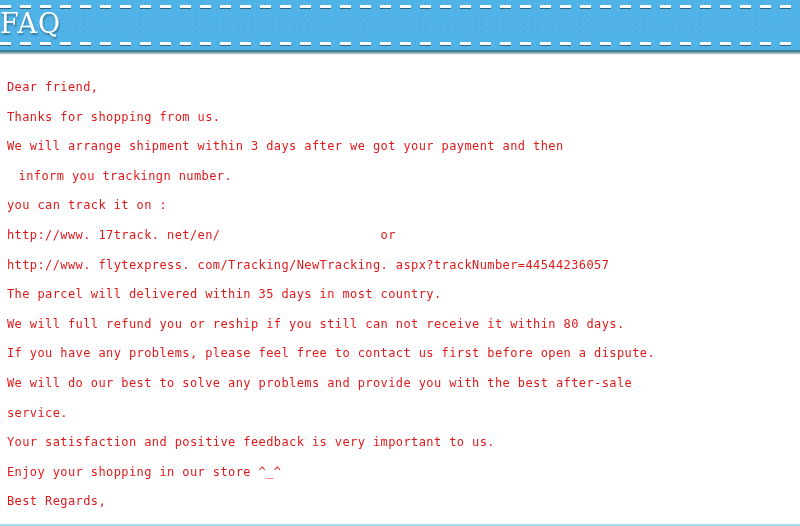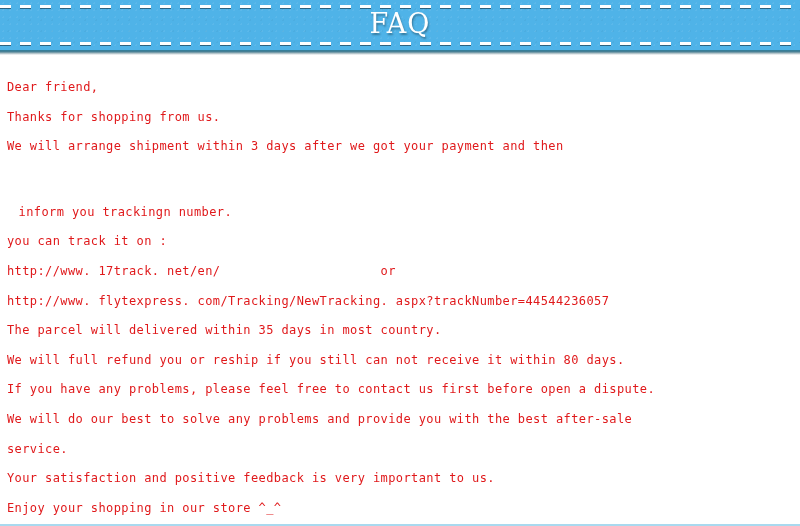--- a/index.html
+++ b/index.html
@@ -62,21 +62,21 @@
         to right,
         rgba(0,0,0,0.45) 0px, rgba(0,0,0,0.45) 11px,
         rgba(0,0,0,0) 11px, rgba(0,0,0,0) 20px);
   }
 
   .faq-title {
     position: absolute;
     top: 8px;
     left: 0;
     width: 800px;
-    text-align: center;
+    text-align: left;
     font-family: "DejaVu Serif", "Liberation Serif", serif;
     font-size: 27px;
     line-height: 32px;
     letter-spacing: 1px;
     color: #ffffff;
     text-shadow: 1px 2px 2px rgba(0,0,0,0.33);
   }
 
   .banner-shadow {
     width: 800px;
@@ -92,21 +92,21 @@
     font-family: "DejaVu Sans Mono", "Liberation Mono", monospace;
     font-size: 12px;
     line-height: 29.6px;
     white-space: pre;
     letter-spacing: 0.4px;
   }
   .body-text .line {
     height: 29.6px;
     white-space: pre;
   }
-  .body-text .line.indent { padding-left: 4px; margin-top: 36px; }
+  .body-text .line.indent { padding-left: 4px; }
 </style>
 </head>
 <body>
 
 <div class="page">
 
   <div class="faq-banner">
     <div class="stitch top"></div>
     <div class="stitch bottom"></div>
     <div class="faq-title">FAQ</div>

